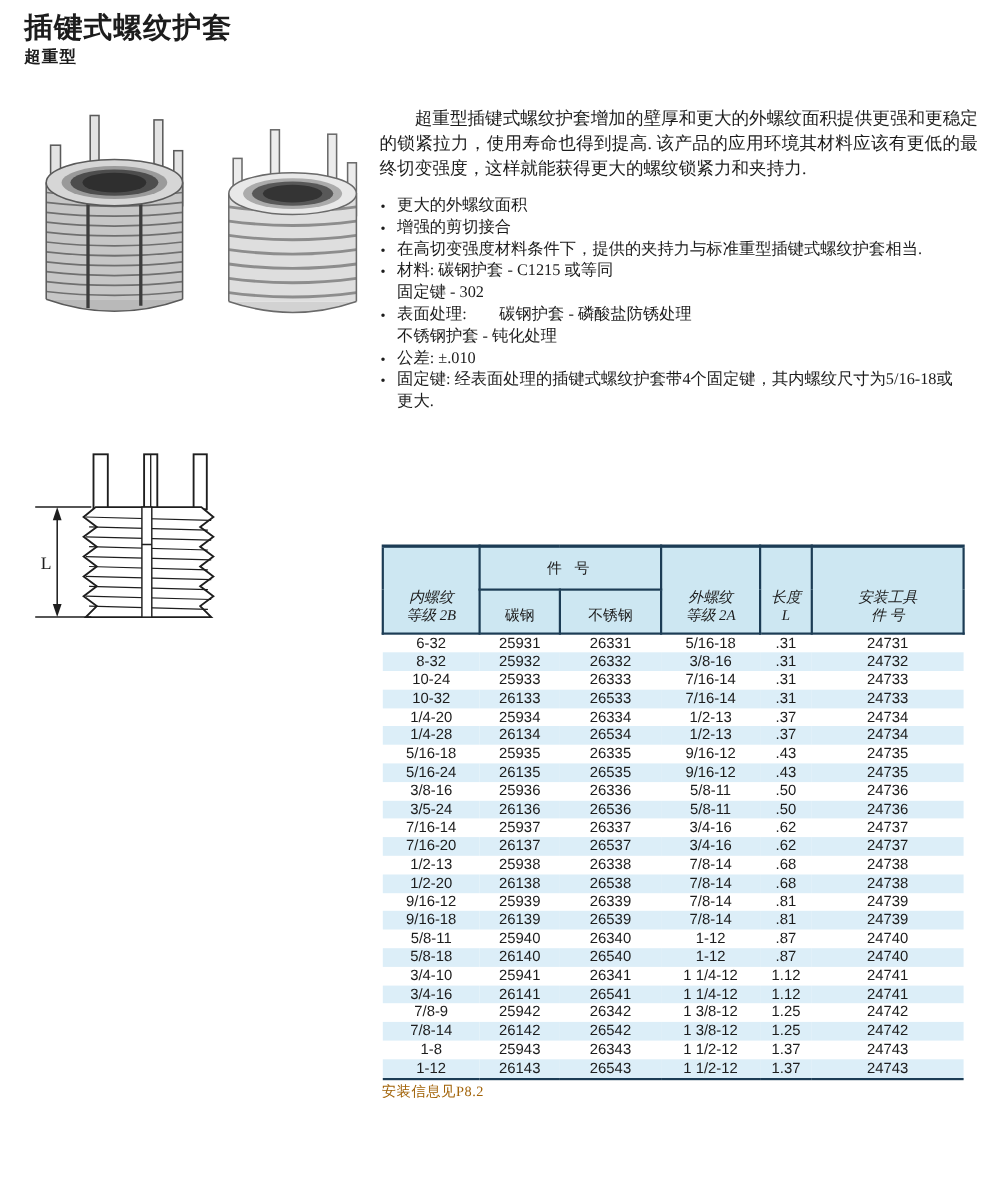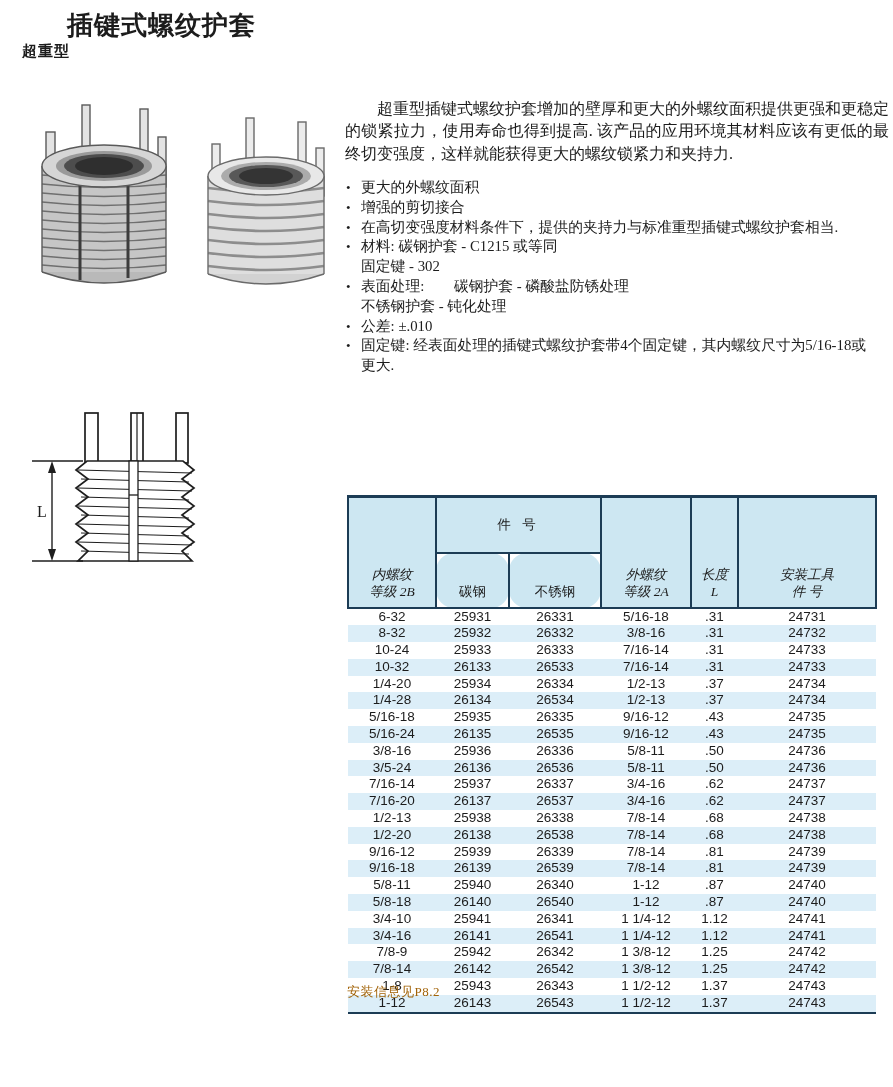--- a/index.html
+++ b/index.html
@@ -14,21 +14,21 @@
     position:relative;
     width:893px;height:1087px;
     background:#ffffff;
     overflow:hidden;
     font-family:"Liberation Serif","DejaVu Serif",serif;
     color:var(--txt);
   }
   .title{
     position:absolute;left:22px;top:8px;
     font-family:"Liberation Sans","DejaVu Sans",sans-serif;
-    font-size:26px;font-weight:bold;letter-spacing:1px;margin-left:45px;
+    font-size:26px;font-weight:bold;letter-spacing:1px;
   }
   .subtitle{
     position:absolute;left:22px;top:42px;
     font-family:"Liberation Sans","DejaVu Sans",sans-serif;
     font-size:15px;font-weight:bold;letter-spacing:1px;
   }
   .photo-left{position:absolute;left:22px;top:100px;}
   .photo-right{position:absolute;left:190px;top:114px;}
   .description{
     position:absolute;left:345px;top:98px;width:544px;
@@ -55,22 +55,22 @@
     background:var(--header-bg);
     font-weight:normal;
     font-size:13.5px;
     line-height:17px;
     border-left:2px solid var(--bd);
     border-right:2px solid var(--bd);
     border-bottom:2.5px solid var(--bd);
     vertical-align:bottom;
     padding:2px 0 7px 0;
   }
-  table.spec thead tr:first-child th{height:56px;}
-  table.spec thead tr:last-child th{height:55px;border-radius:18px;}
+  table.spec thead tr:first-child th{height:39px;}
+  table.spec thead tr:last-child th{height:40px;}
   table.spec thead th.group{vertical-align:middle;padding-bottom:2px;letter-spacing:4px;}
   table.spec thead th .l{display:block;text-align:center;font-style:italic;}
   table.spec tbody td{
     font-family:"Liberation Sans","DejaVu Sans",sans-serif;
     font-size:13.5px;
     height:16.8px;line-height:16.8px;
     text-align:center;
     padding:0;
     white-space:nowrap;
   }

